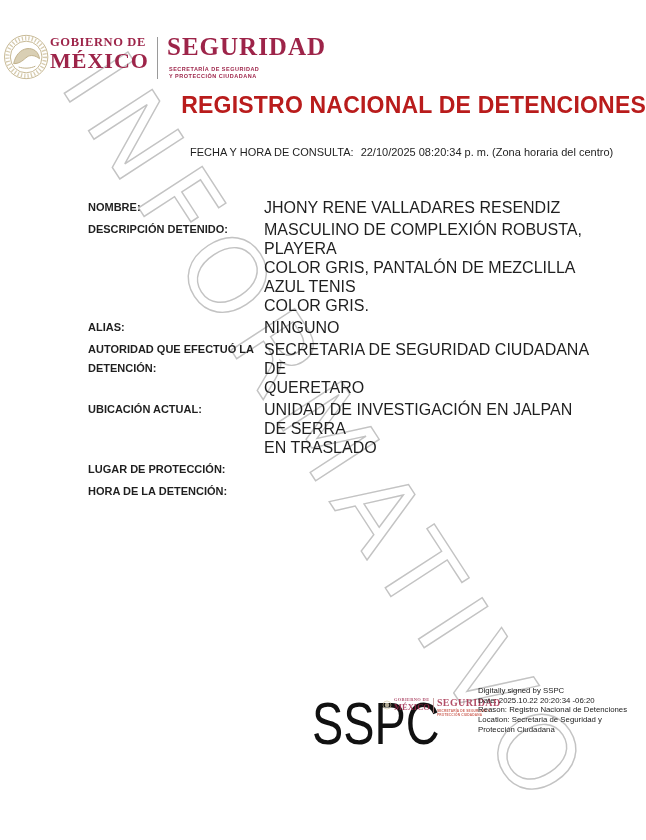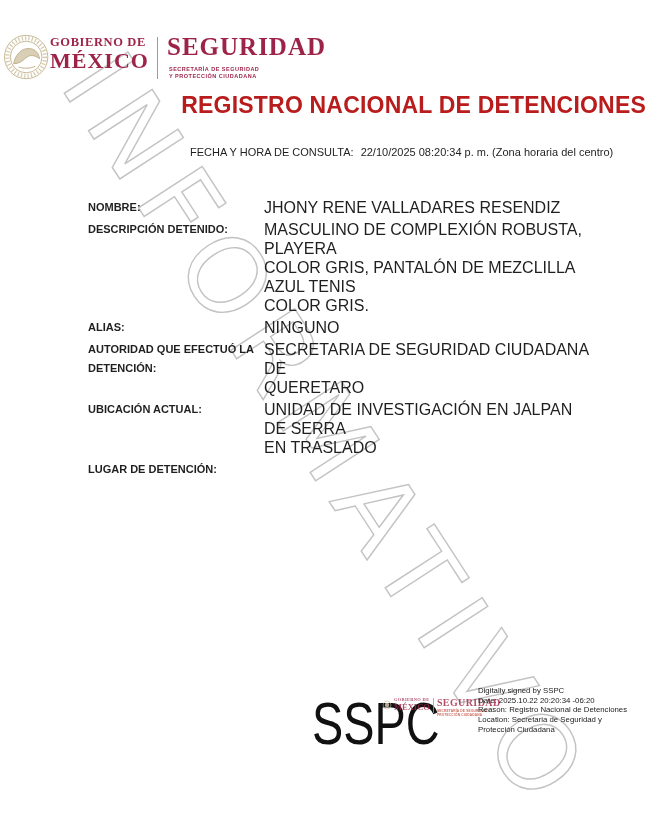--- a/index.html
+++ b/index.html
@@ -116,23 +116,24 @@
 DETENCIÓN:</div>
       <div class="fvalue">SECRETARIA DE SEGURIDAD CIUDADANA DE
 QUERETARO</div>
     </div>
     <div class="frow gap-top">
       <div class="flabel">UBICACIÓN ACTUAL:</div>
       <div class="fvalue">UNIDAD DE INVESTIGACIÓN EN JALPAN DE SERRA
 EN TRASLADO</div>
     </div>
     <div class="frow">
-      <div class="flabel">LUGAR DE DETENCIÓN:</div>
+      <div class="flabel">LUGAR DE PROTECCIÓN:</div>
     </div>
     <div class="frow">
+      <div class="flabel">HORA DE LA DETENCIÓN:</div>
     </div>
   </div>
 
   <div class="layer sspc">SSPC</div>
 
   <div class="layer stamp">
     <span>
       <svg width="10" height="12" viewBox="0 0 20 24" aria-hidden="true">
         <circle cx="10" cy="12" r="8" fill="none" stroke="#cdbf9c" stroke-width="1.5"></circle>
         <circle cx="10" cy="12" r="4.5" fill="#d9cfb4" stroke="none"></circle>

